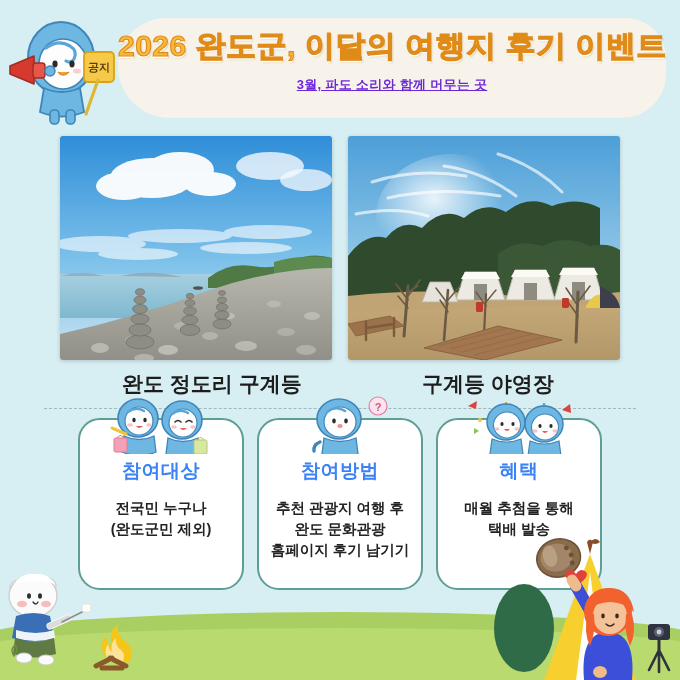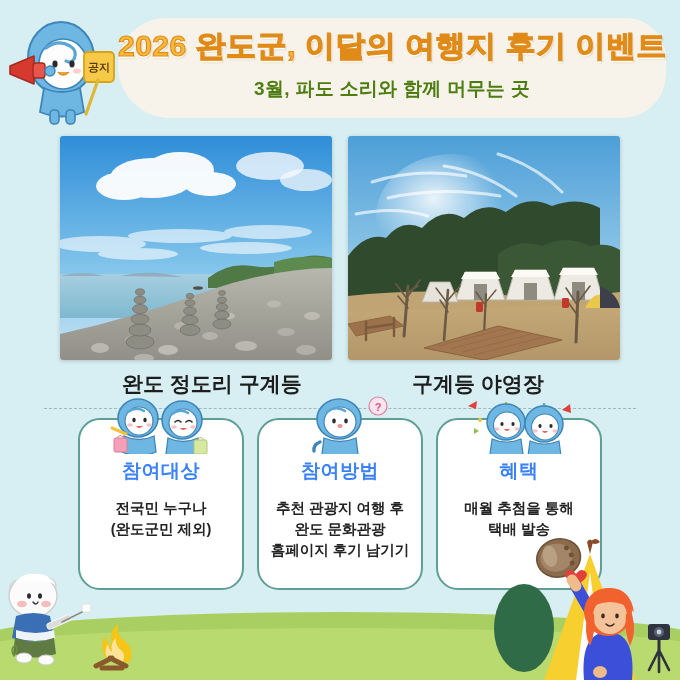--- a/index.html
+++ b/index.html
@@ -64,24 +64,25 @@
     font-weight: bold;
     letter-spacing: 0.5px;
     color: #f6b93b;
     -webkit-text-stroke: 1.1px #e08a18;
     text-shadow: 0 2px 0 #ffffff, 1px 2px 2px rgba(160,110,20,.35);
     white-space: nowrap;
   }
 
   .poster-subtitle {
     margin-top: 9px;
-    font-size: 19px;
+    font-size: 13px;
     font-weight: bold;
-    color: #4d7c0f;
+    color: #6d28d9;
     letter-spacing: 0.3px;
+    text-decoration: underline;
   }
 
   
   .mascot-notice {
     position: absolute;
     left: 6px;
     top: 14px;
     width: 112px;
     height: 118px;
     z-index: 7;
@@ -118,21 +119,21 @@
     height: 22px;
   }
   .caption {
     position: absolute;
     font-size: 21px;
     font-weight: bold;
     color: #1d1d1d;
     white-space: nowrap;
   }
   .caption-left  { left: 62px; }
-  .caption-right { left: 352px; }
+  .caption-right { left: 362px; }
 
   
   .divider {
     position: absolute;
     top: 408px;
     left: 44px;
     width: 592px;
     border-top: 1.5px dashed #9fb8bd;
     height: 0;
   }

